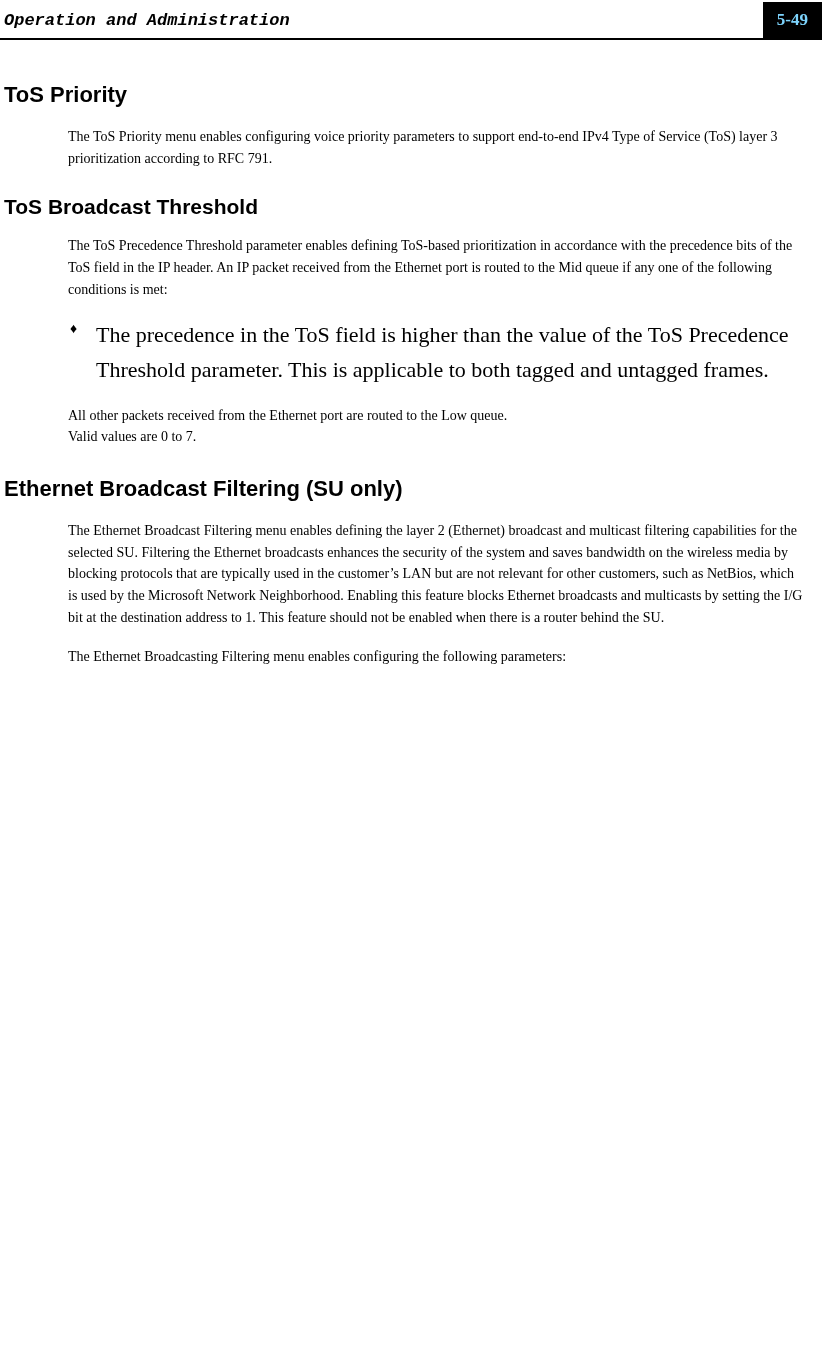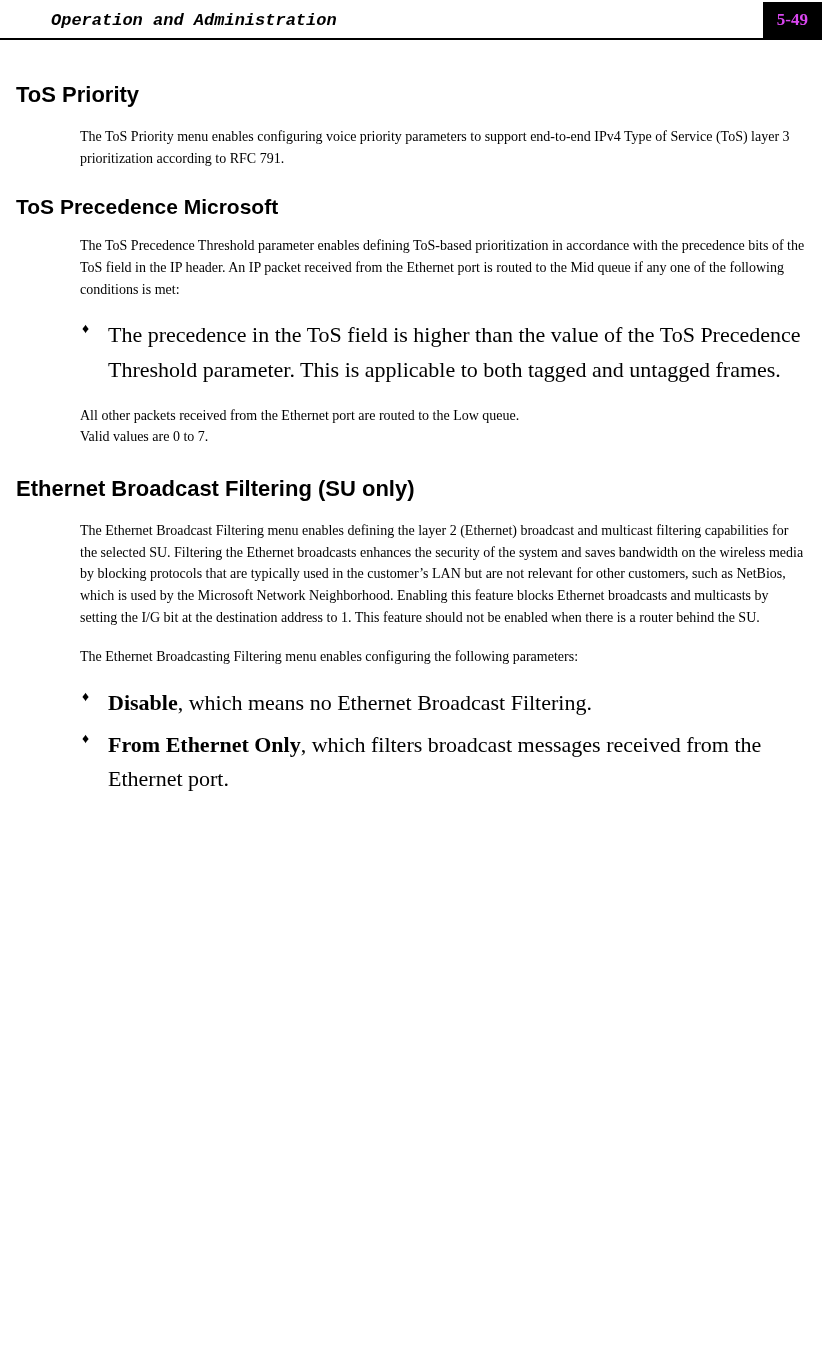--- a/index.html
+++ b/index.html
@@ -21,31 +21,30 @@
       align-items: center;
       border-bottom: 2px solid #000;
       padding: 2px 0 0 0;
     }
     .header-title {
       font-family: 'Courier New', monospace;
       font-weight: bold;
       font-style: italic;
       font-size: 17px;
       padding-left: 4px;
-      margin-left: 47px;
     }
     .page-number-box {
       background: #000;
-      color: #d946ef;
+      color: #7dd3fc;
       font-weight: bold;
       font-size: 17px;
       padding: 8px 14px;
     }
     .content {
-      padding: 30px 16px 20px 16px;
+      padding: 30px 16px 20px 4px;
     }
     .h1 {
       font-family: Arial, Helvetica, sans-serif;
       font-weight: 900;
       font-size: 22px;
       margin-top: 28px;
       margin-bottom: 18px;
     }
     .h1:first-child {
       margin-top: 12px;
@@ -96,30 +95,26 @@
 <div class="header">
   <div class="header-title">Operation and Administration</div>
   <div class="page-number-box">5-49</div>
 </div>
 
 <div class="content">
 
   <div class="h1">ToS Priority</div>
   <p class="para">The ToS Priority menu enables configuring voice priority parameters to support end-to-end IPv4 Type of Service (ToS) layer 3 prioritization according to RFC 791.</p>
 
-  <div class="h2">ToS Precedence Microsoft</div>
+  <div class="h2">ToS Broadcast Threshold</div>
   <p class="para">The ToS Precedence Threshold parameter enables defining ToS-based prioritization in accordance with the precedence bits of the ToS field in the IP header. An IP packet received from the Ethernet port is routed to the Mid queue if any one of the following conditions is met:</p>
   <ul class="bullets">
     <li>The precedence in the ToS field is higher than the value of the ToS Precedence Threshold parameter. This is applicable to both tagged and untagged frames.</li>
   </ul>
   <p class="para para-nobreak">All other packets received from the Ethernet port are routed to the Low queue.</p>
   <p class="para para-nobreak">Valid values are 0 to 7.</p>
 
   <div class="h1">Ethernet Broadcast Filtering (SU only)</div>
   <p class="para">The Ethernet Broadcast Filtering menu enables defining the layer 2 (Ethernet) broadcast and multicast filtering capabilities for the selected SU. Filtering the Ethernet broadcasts enhances the security of the system and saves bandwidth on the wireless media by blocking protocols that are typically used in the customer’s LAN but are not relevant for other customers, such as NetBios, which is used by the Microsoft Network Neighborhood. Enabling this feature blocks Ethernet broadcasts and multicasts by setting the I/G bit at the destination address to 1. This feature should not be enabled when there is a router behind the SU.</p>
   <p class="para">The Ethernet Broadcasting Filtering menu enables configuring the following parameters:</p>
 
-  <ul class="bullets">
-    <li><span class="bold">Disable</span><span>, which means no Ethernet Broadcast Filtering.</span></li>
-    <li><span class="bold">From Ethernet Only</span><span>, which filters broadcast messages received from the Ethernet port.</span></li>
-  </ul>
 
 </div>
 
 </body></html>

